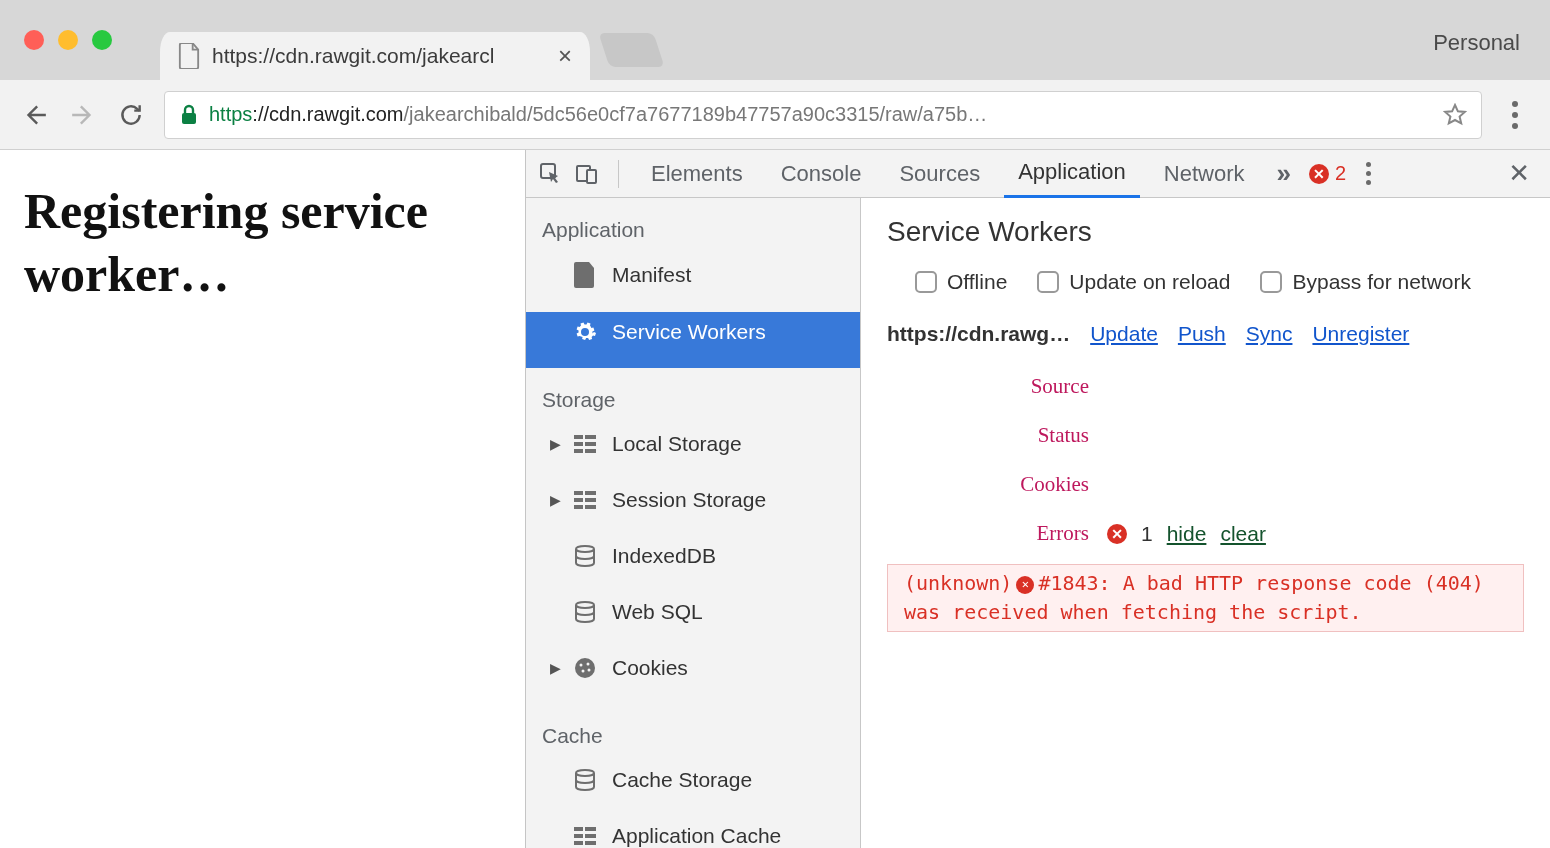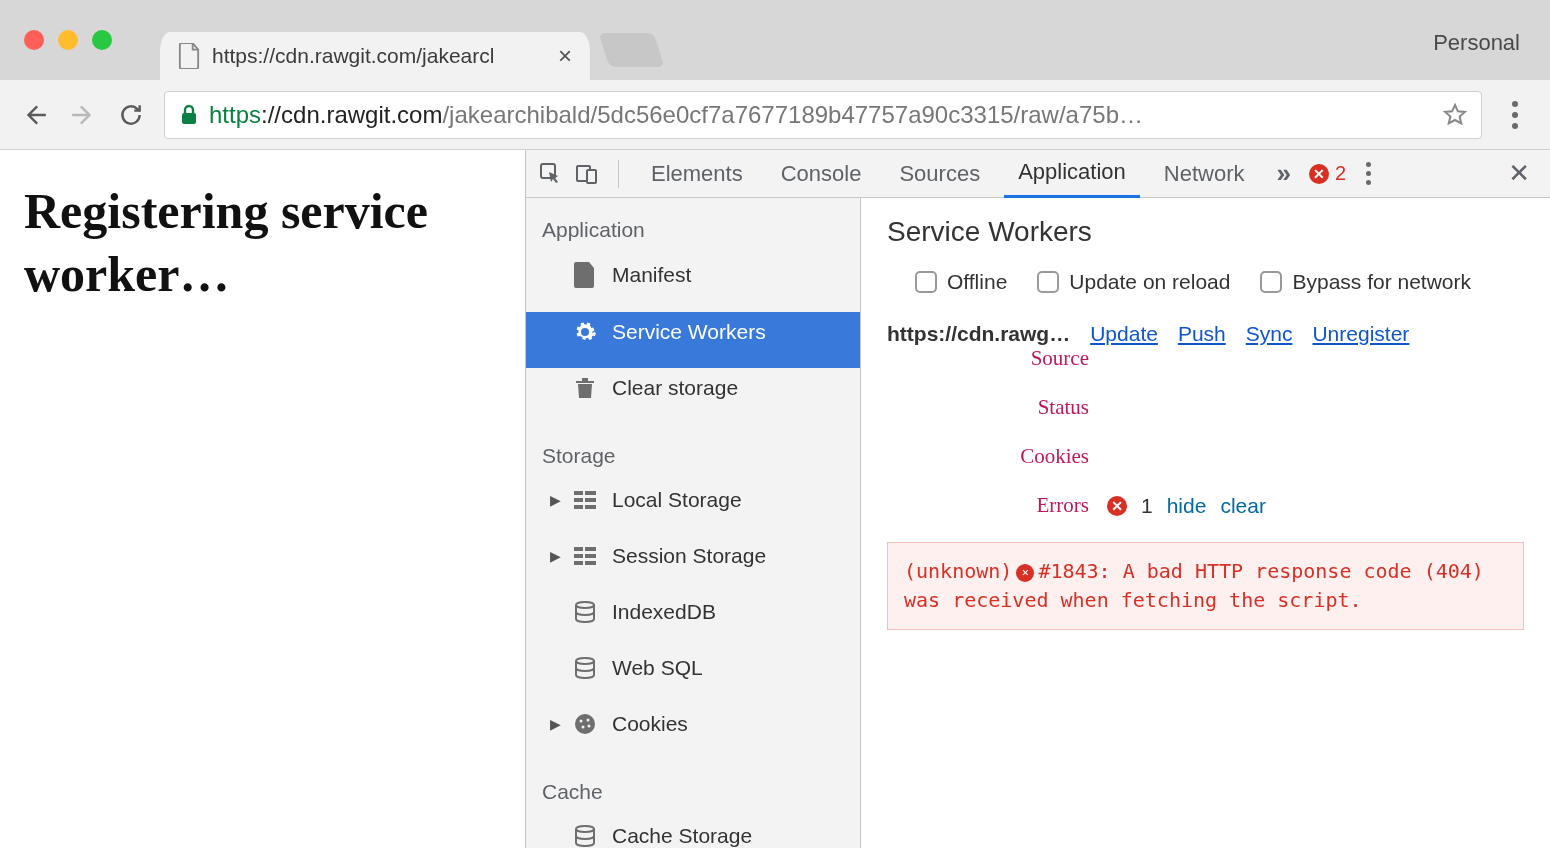--- a/index.html
+++ b/index.html
@@ -107,21 +107,21 @@
 .nav-btn.dim svg { stroke:#b8b8b8; }
 .addr-box {
   flex:1;
   background:#fff;
   border:1px solid #d0d0d0;
   border-radius:4px;
   height:48px;
   display:flex;
   align-items:center;
   padding:0 14px;
-  font-size:24px;
+  font-size:20px;
   gap:10px;
   overflow:hidden;
 }
 .lock-icon { color:#0b8043; flex-shrink:0; }
 .url-text { white-space:nowrap; color:#777; flex:1; overflow:hidden; }
 .url-text .scheme { color:#0b8043; }
 .url-text .host { color:#222; }
 .star-icon { flex-shrink:0; color:#888; }
 .menu-dots { width:30px; display:flex; flex-direction:column; gap:5px; align-items:center; }
 .menu-dots span { width:6px; height:6px; background:#6a6a6a; border-radius:50%; }
@@ -218,36 +218,37 @@
 .sw-checks { display:flex; gap:30px; margin-bottom:28px; color:#333; white-space:nowrap; overflow:hidden;margin-left:28px; }
 .sw-checks label { display:flex; align-items:center; gap:10px; }
 .sw-checks .cbox {
   width:22px; height:22px; border:2px solid #999; border-radius:5px; background:#fff;
 }
 
 .sw-scope-row {
   display:flex;
   align-items:center;
   gap:20px;
+  margin-bottom:28px;
   white-space:nowrap;
 }
 .sw-scope-row .scope { font-weight:700; overflow:hidden; text-overflow:ellipsis; max-width:200px; }
 .sw-scope-row a { color:#1155cc; text-decoration:underline; }
 
 .sw-fields { display:grid; grid-template-columns: 220px 1fr; row-gap:24px; align-items:center; }
 .sw-field-label { text-align:right; color:#be185d; padding-right:18px;font-family:Liberation Serif, serif; }
 .sw-errors-val { display:flex; align-items:center; gap:14px; }
 .sw-errors-val .edot { width:20px; height:20px; background:#d93025; border-radius:50%; color:#fff; display:flex; align-items:center; justify-content:center; font-size:14px; font-weight:700; }
-.sw-errors-val a { color:#0369a1; }
+.sw-errors-val a { color:#14532d; text-decoration:underline; }
 
 .err-box {
-  margin-top:24px;
+  margin-top:18px;
   border:1px solid #f0c0c0;
   background:#fff0f0;
-  padding:14px 16px;
+  padding:4px 16px;
   font-family: Menlo, Consolas, monospace;
   font-size:20px;
   color:#d93025;
   line-height:1.45;
 }
 .err-box .unk { color:#d93025; }
 .err-box .xdot {
   display:inline-flex;
   width:18px;height:18px;background:#d93025;border-radius:50%;color:#fff;
   align-items:center;justify-content:center;font-size:12px;font-weight:700;
@@ -372,28 +373,20 @@
           <span>Manifest</span>
         </div>
         <div class="side-item selected">
           <span class="side-icon">
               <svg width="24" height="24" viewBox="0 0 24 24" fill="#fff">
                 <path d="M12 8a4 4 0 1 0 0 8 4 4 0 0 0 0-8zm9 4l2 1-1 3-2-.5a8 8 0 0 1-1.4 1.4l.5 2-3 1-1-2a8 8 0 0 1-2 0l-1 2-3-1 .5-2A8 8 0 0 1 6.6 16L4.6 16.5l-1-3 2-1a8 8 0 0 1 0-2l-2-1 1-3 2 .5A8 8 0 0 1 8 5.6L7.5 3.6l3-1 1 2a8 8 0 0 1 2 0l1-2 3 1-.5 2A8 8 0 0 1 18.4 8l2-.5 1 3-2 1a8 8 0 0 1 0 2z"></path>
               </svg>
             </span>
           <span>Service Workers</span>
         </div>
-        <div class="side-item">
-          <span class="side-icon">
-              <svg width="22" height="24" viewBox="0 0 22 24" fill="#6e6e6e">
-                <path d="M2 5h18v2H2zM4 8h14l-1 14H5zM8 2h6v3H8z"></path>
-              </svg>
-            </span>
-          <span>Clear storage</span>
-        </div>
 
         <div class="side-group-title">Storage</div>
         <div class="side-item">
           <span class="tree-arrow">▶</span>
           <span class="side-icon">
               <svg width="22" height="18" viewBox="0 0 22 18" fill="#6e6e6e">
                 <rect width="9" height="4"></rect>
                 <rect x="11" width="11" height="4"></rect>
                 <rect y="7" width="9" height="4"></rect>
                 <rect x="11" y="7" width="11" height="4"></rect>

